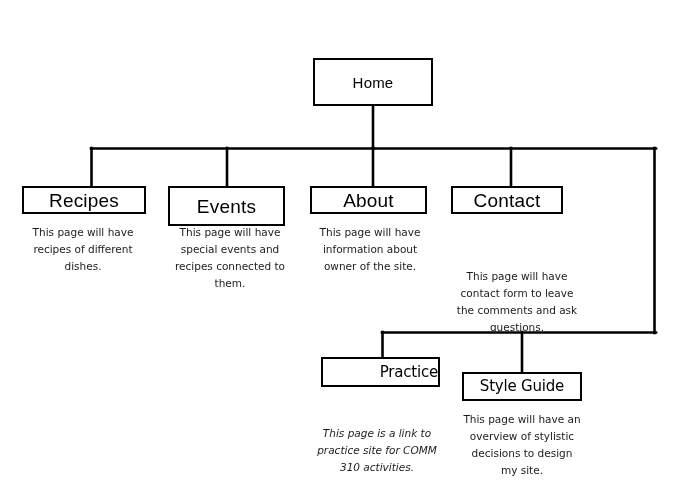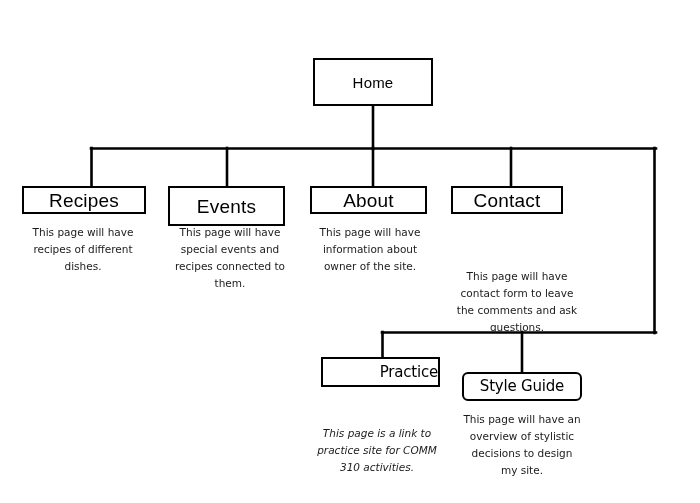--- a/index.html
+++ b/index.html
@@ -117,18 +117,18 @@
   <div class="node face-a" style="left:451px; top:186px; width:112px; height:28px;">
     <span class="node-label">Contact</span>
   </div>
   <div class="desc" style="left:456px; top:224px; width:122px;margin-top:44px;">This page will have contact form to leave the comments and ask questions.</div>
 
   <div class="node face-b" style="left:321px; top:357px; width:119px; height:30px;justify-content:flex-end;">
     <span class="node-label">Practice</span>
   </div>
   <div class="desc" style="left:315px; top:425px; width:124px;font-style:italic;">This page is a link to practice site for COMM 310 activities.</div>
 
-  <div class="node face-b" style="left:462px; top:372px; width:120px; height:29px;border-radius:6px;">
+  <div class="node face-b" style="left:462px; top:372px; width:120px; height:29px;">
     <span class="node-label">Style Guide</span>
   </div>
   <div class="desc" style="left:462px; top:411px; width:120px;">This page will have an overview of stylistic decisions to design my site.</div>
 
 </div>
 
 </body></html>

